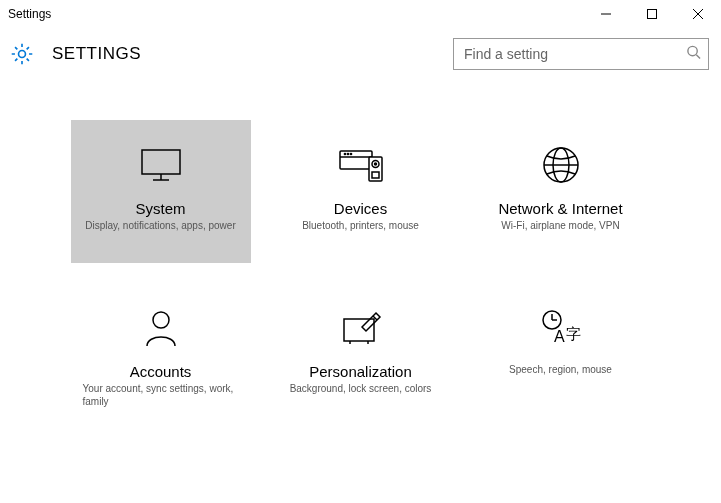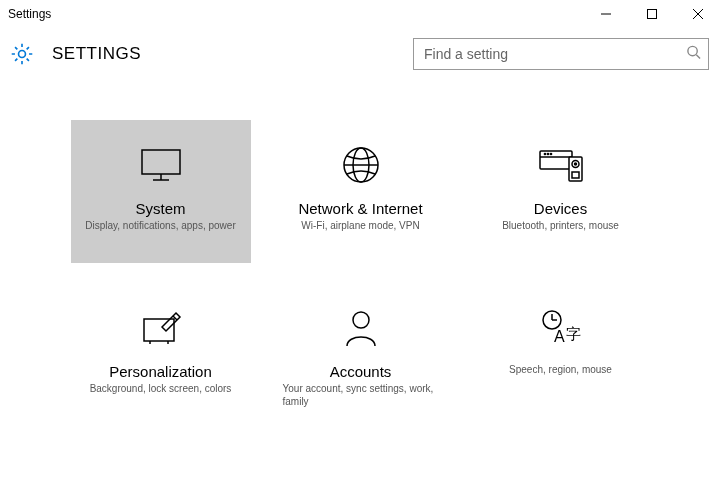--- a/index.html
+++ b/index.html
@@ -53,21 +53,21 @@
   }
   .gear svg { stroke: #0078d7; fill: none; stroke-width: 1.5; }
   .page-title {
     font-size: 17px;
     font-weight: 400;
     letter-spacing: 0.5px;
     color: #000;
   }
   .search-wrap {
     position: relative;
-    width: 296px;
+    width: 256px;
   }
   .search-input {
     width: 100%;
     height: 32px;
     border: 1px solid #999;
     padding: 0 32px 0 10px;
     font-size: 14px;
     font-family: inherit;
     outline: none;
     background: #fff;
@@ -177,77 +177,77 @@
         <line x1="14" y1="33" x2="30" y2="33"></line>
         <line x1="22" y1="27" x2="22" y2="33"></line>
       </svg>
     </div>
     <div class="tile-title">System</div>
     <div class="tile-desc">Display, notifications, apps, power</div>
   </div>
 
   <div class="tile">
     <div class="tile-icon">
-      <svg width="40" height="40" viewBox="0 0 40 40">
-        <circle cx="20" cy="20" r="17"></circle>
-        <ellipse cx="20" cy="20" rx="8" ry="17"></ellipse>
-        <line x1="3" y1="20" x2="37" y2="20"></line>
-        <path d="M6 11 Q20 17 34 11"></path>
-        <path d="M6 29 Q20 23 34 29"></path>
-      </svg>
-    </div>
-    <div class="tile-title">Network &amp; Internet</div>
-    <div class="tile-desc">Wi-Fi, airplane mode, VPN</div>
-  </div>
-
-  <div class="tile">
-    <div class="tile-icon">
       <svg width="50" height="40" viewBox="0 0 50 40">
         <rect x="4" y="6" width="32" height="18" rx="1"></rect>
         <line x1="4" y1="12" x2="36" y2="12"></line>
         <circle cx="9" cy="9" r="0.6" fill="#000"></circle>
         <circle cx="12" cy="9" r="0.6" fill="#000"></circle>
         <circle cx="15" cy="9" r="0.6" fill="#000"></circle>
         <rect x="33" y="12" width="13" height="24" rx="1" fill="#fff"></rect>
         <circle cx="39.5" cy="19" r="3.5"></circle>
         <circle cx="39.5" cy="19" r="1" fill="#000"></circle>
         <rect x="36" y="27" width="7" height="6"></rect>
       </svg>
     </div>
     <div class="tile-title">Devices</div>
     <div class="tile-desc">Bluetooth, printers, mouse</div>
   </div>
 
   <div class="tile">
     <div class="tile-icon">
+      <svg width="40" height="40" viewBox="0 0 40 40">
+        <circle cx="20" cy="20" r="17"></circle>
+        <ellipse cx="20" cy="20" rx="8" ry="17"></ellipse>
+        <line x1="3" y1="20" x2="37" y2="20"></line>
+        <path d="M6 11 Q20 17 34 11"></path>
+        <path d="M6 29 Q20 23 34 29"></path>
+      </svg>
+    </div>
+    <div class="tile-title">Network &amp; Internet</div>
+    <div class="tile-desc">Wi-Fi, airplane mode, VPN</div>
+  </div>
+
+  <div class="tile">
+    <div class="tile-icon">
+      <svg width="34" height="40" viewBox="0 0 34 40">
+        <circle cx="17" cy="12" r="8"></circle>
+        <path d="M3 38 C3 26 31 26 31 38"></path>
+      </svg>
+    </div>
+    <div class="tile-title">Accounts</div>
+    <div class="tile-desc">Your account, sync settings, work, family</div>
+  </div>
+
+  <div class="tile">
+    <div class="tile-icon">
       <svg width="46" height="38" viewBox="0 0 46 38">
         <rect x="6" y="10" width="30" height="22"></rect>
         <line x1="12" y1="32" x2="12" y2="35"></line>
         <line x1="30" y1="32" x2="30" y2="35"></line>
         <path d="M24 18 L38 4 L42 8 L28 22 Z"></path>
         <line x1="35" y1="7" x2="39" y2="11"></line>
       </svg>
     </div>
     <div class="tile-title">Personalization</div>
     <div class="tile-desc">Background, lock screen, colors</div>
   </div>
 
   <div class="tile">
     <div class="tile-icon">
-      <svg width="34" height="40" viewBox="0 0 34 40">
-        <circle cx="17" cy="12" r="8"></circle>
-        <path d="M3 38 C3 26 31 26 31 38"></path>
-      </svg>
-    </div>
-    <div class="tile-title">Accounts</div>
-    <div class="tile-desc">Your account, sync settings, work, family</div>
-  </div>
-
-  <div class="tile">
-    <div class="tile-icon">
       <svg width="46" height="40" viewBox="0 0 46 40">
         <circle cx="14" cy="12" r="9"></circle>
         <line x1="14" y1="12" x2="14" y2="6"></line>
         <line x1="14" y1="12" x2="19" y2="12"></line>
         <text x="16" y="34" font-size="16" font-family="inherit" stroke="none" fill="#000">A</text>
         <text x="28" y="31" font-size="15" font-family="inherit" stroke="none" fill="#000">字</text>
       </svg>
     </div>
     <div class="tile-desc">Speech, region, mouse</div>
   </div>

